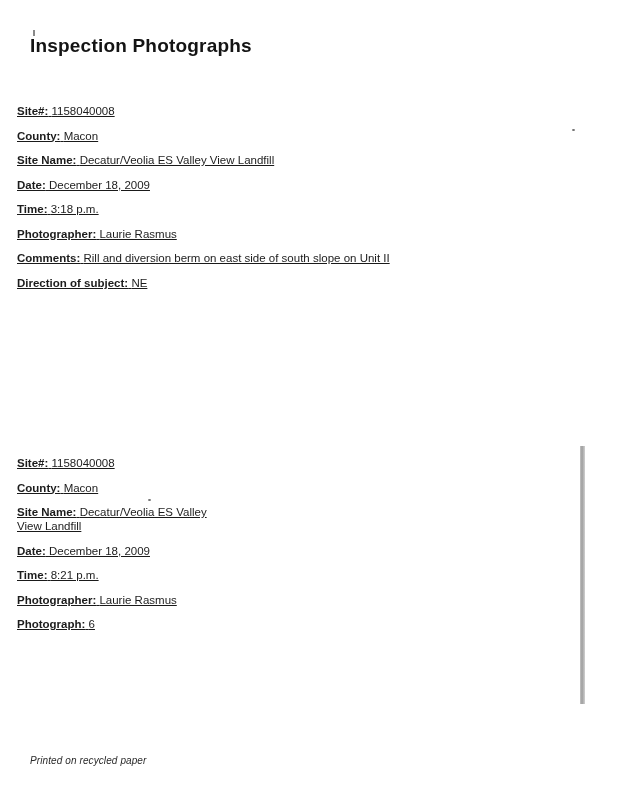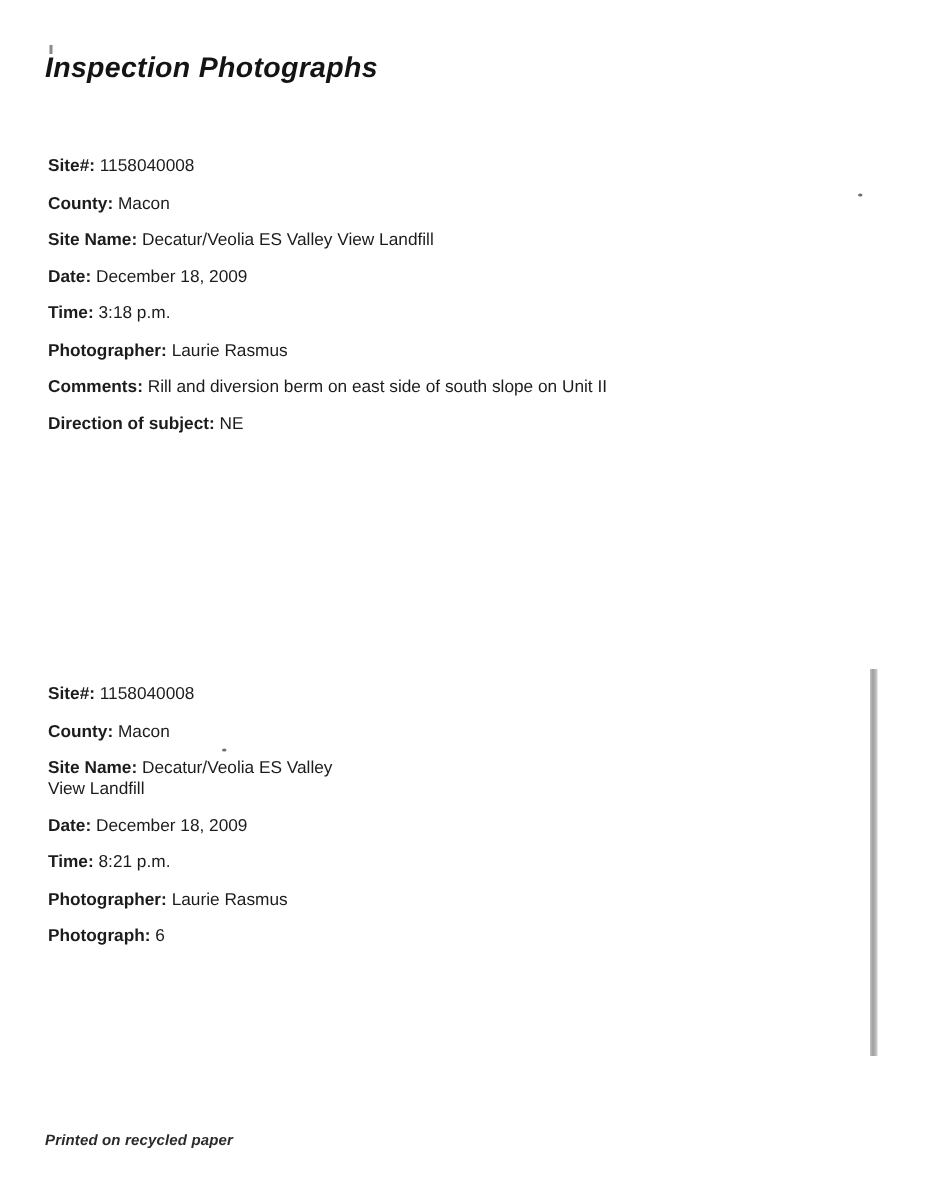--- a/index.html
+++ b/index.html
@@ -17,26 +17,26 @@
     overflow: hidden;
   }
   .page-title {
     position: absolute;
     left: 30px;
     top: 35px;
     font-size: 19px;
     font-weight: bold;
     letter-spacing: 0.2px;
     color: #141414;
-    font-style: italic;
   }
   .record {
     position: absolute;
-    left: 32px;
+    left: 17px;
     width: 420px;
+    text-decoration: underline;
   }
   .record-1 { top: 104px; }
   .record-2 { top: 456px; }
   .field {
     font-size: 11.5px;
     line-height: 14px;
     margin-bottom: 10.5px;
     color: #1c1c1c;
   }
   .field .label {
@@ -50,21 +50,21 @@
   }
   .field.multiline .value {
     display: inline;
   }
   .footer-note {
     position: absolute;
     left: 30px;
     top: 755px;
     font-size: 10px;
     font-style: italic;
-    font-weight: bold;
+    font-weight: normal;
     color: #2a2a2a;
     letter-spacing: 0.1px;
     text-align: center;
   }
   
   .scan-bar {
     position: absolute;
     left: 580px;
     top: 446px;
     width: 5px;

